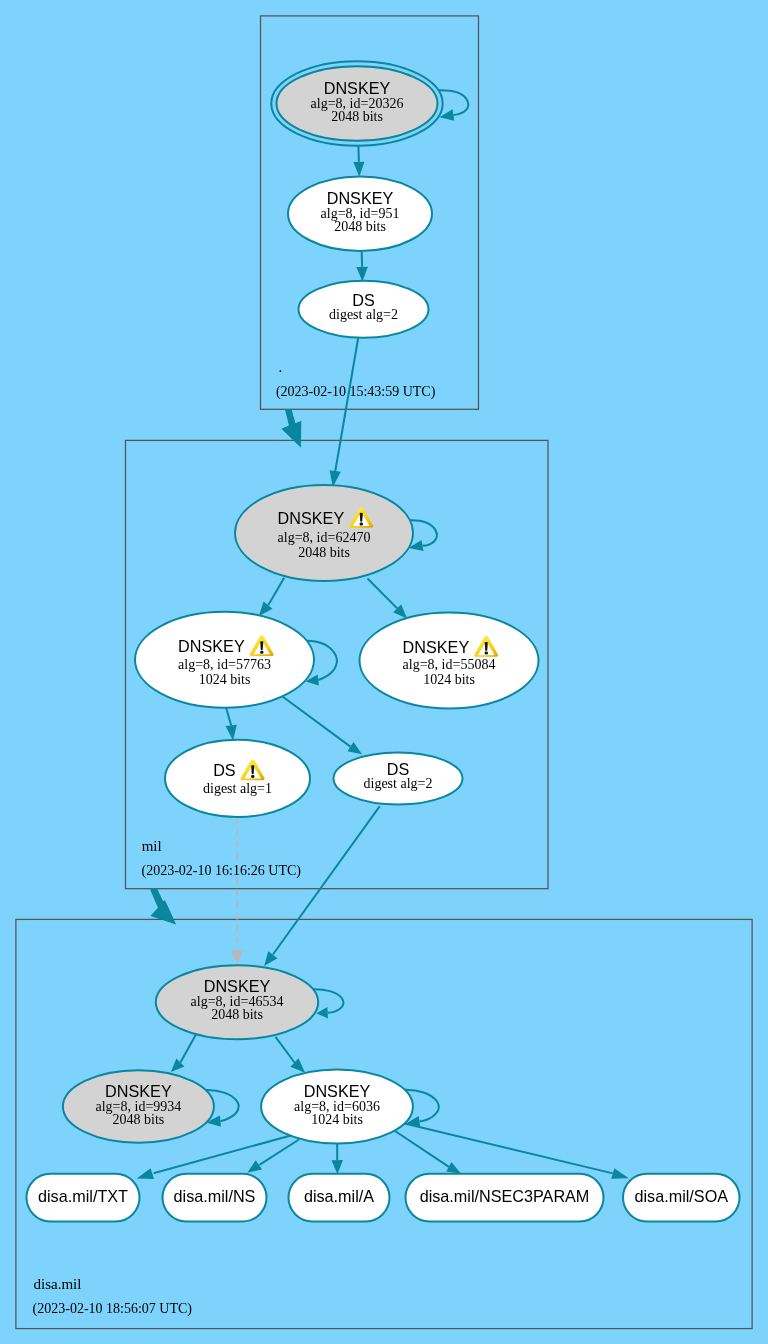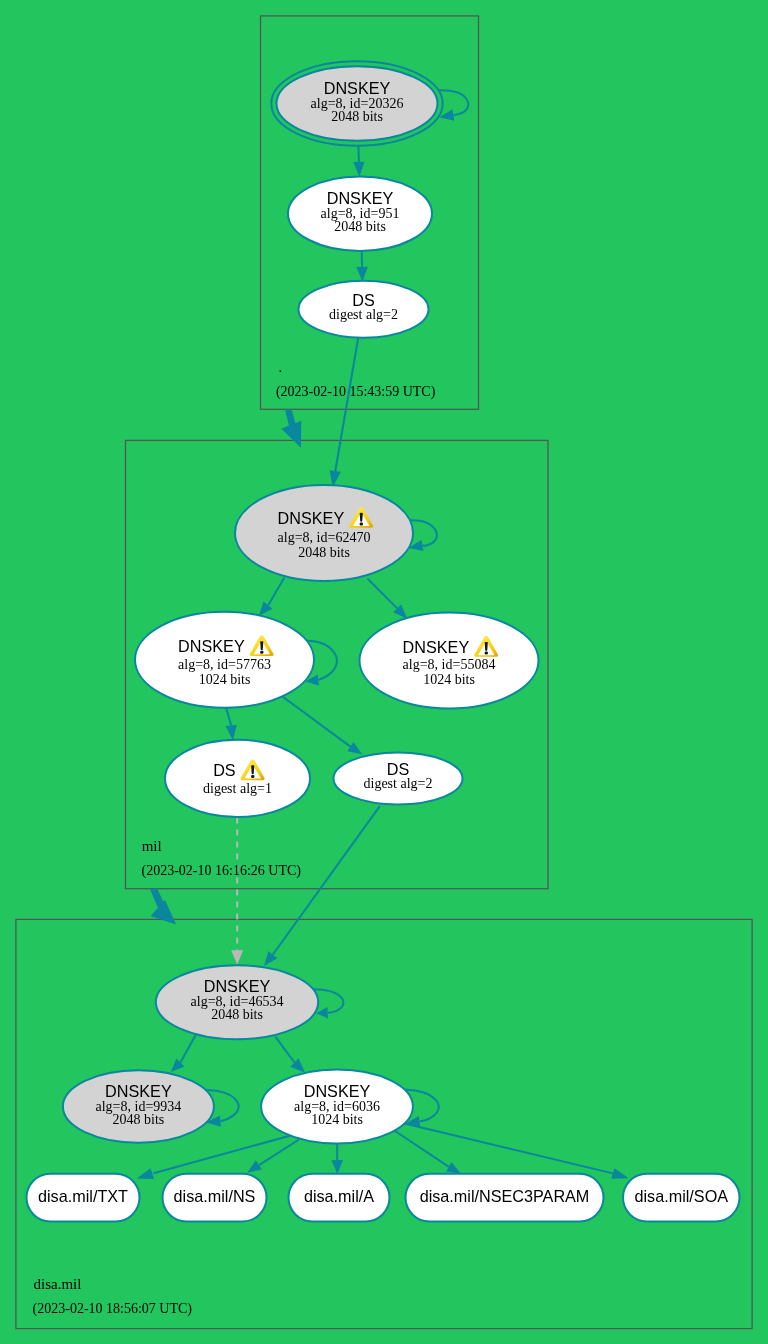--- a/index.html
+++ b/index.html
@@ -1,19 +1,19 @@
 <!DOCTYPE html>
 <html><head>
 <meta charset="utf-8">
 <title>DNSSEC authentication chain</title>
 <style>
   html,body{margin:0;padding:0;background:#ffffff;}
   body{width:768px;height:1344px;overflow:hidden;
        font-family:"Liberation Sans",sans-serif;}
-  #stage{position:relative;width:768px;height:1344px;background:#22c55e;}
+  #stage{position:relative;width:768px;height:1344px;background:#7dd3fc;}
   svg#graph{position:absolute;left:0;top:0;display:block;
             shape-rendering:geometricPrecision;}
   .clusterbox{fill:none;stroke:#555555;stroke-width:1.25;}
   .ell{stroke-width:2;}
   .rrect{stroke-width:2;}
   .edge{fill:none;stroke-width:2;stroke-linecap:butt;stroke-linejoin:miter;}
   .arrow{stroke:none;}
   .t-title{font-family:"Liberation Sans",sans-serif;font-size:16.2px;fill:#000000;
            text-anchor:middle;}
   .t-sub{font-family:"Liberation Serif",serif;font-size:14px;fill:#000000;

